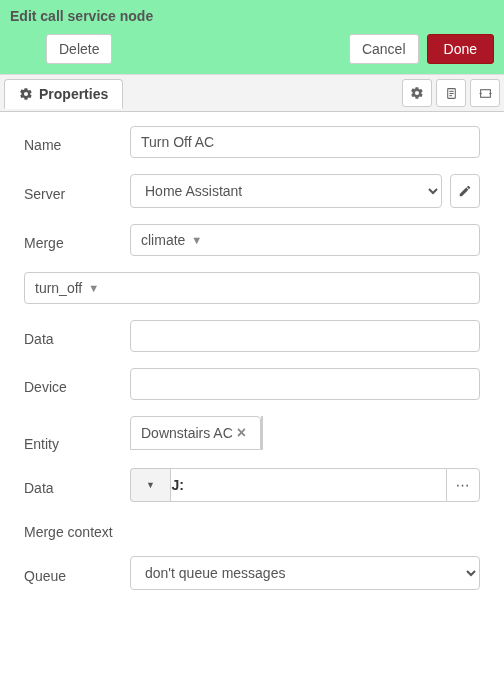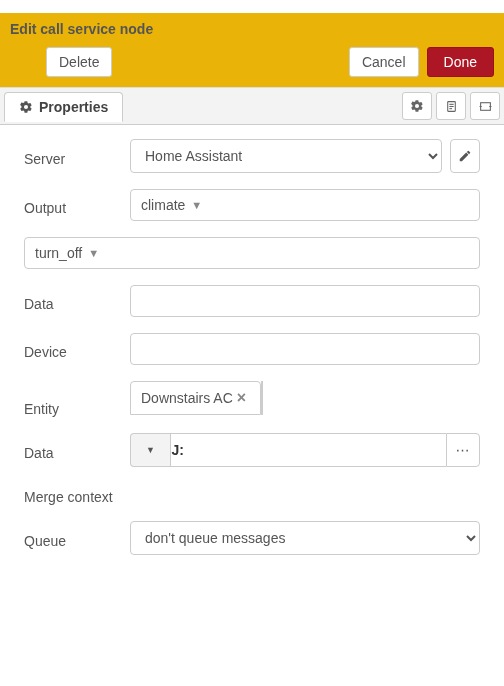--- a/index.html
+++ b/index.html
@@ -5,24 +5,23 @@
   * { box-sizing: border-box; }
   body {
     margin: 0;
     font-family: -apple-system, BlinkMacSystemFont, "Segoe UI", Helvetica, Arial, sans-serif;
     font-size: 14px;
     color: #555;
     background: #fff;
     width: 504px;
   }
   .header {
-    background: #eab308;
+    background: #86efac;
     border-bottom: 1px solid #ddd;
     padding: 8px 10px 10px 10px;
-    margin-top: 13px;
   }
   .title {
     font-weight: 600;
     color: #555;
     font-size: 14px;
     margin-bottom: 10px;
   }
   .btn-row {
     display: flex;
     align-items: flex-start;
@@ -257,37 +256,43 @@
           <rect x="3" y="5" width="18" height="14"></rect>
           <line x1="1" y1="12" x2="5" y2="12"></line>
           <line x1="19" y1="12" x2="23" y2="12"></line>
         </svg>
     </div>
   </div>
 </div>
 
 <div class="form">
 
+  <div class="row">
+    <div class="label">Name</div>
+    <div class="control">
+      <input type="text" value="Turn Off AC" style="">
+    </div>
+  </div>
 
   <div class="row">
     <div class="label">Server</div>
     <div class="control">
       <select>
         <option>Home Assistant</option>
       </select>
       <div class="side-icon">
         <svg class="pencil-svg" viewBox="0 0 24 24" fill="#555">
             <path d="M3 17.25V21h3.75L17.81 9.94l-3.75-3.75zM20.71 7.04a1 1 0 0 0 0-1.41l-2.34-2.34a1 1 0 0 0-1.41 0l-1.83 1.83 3.75 3.75z"></path>
           </svg>
       </div>
     </div>
   </div>
 
   <div class="row">
-    <div class="label">Output</div>
+    <div class="label">Merge</div>
     <div class="control">
       <div class="combo">
         <span>climate</span>
         <span class="caret">▼</span>
       </div>
     </div>
   </div>
 
   <div class="row">
     <div class="control">

